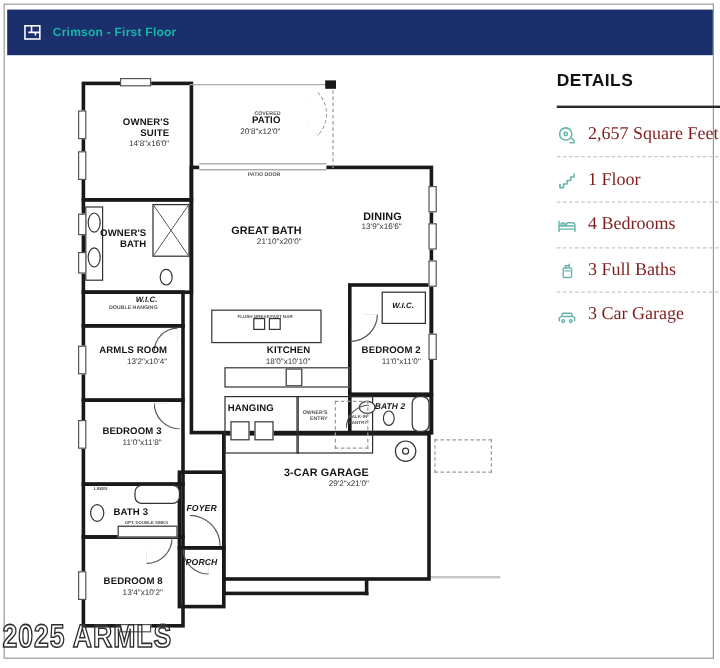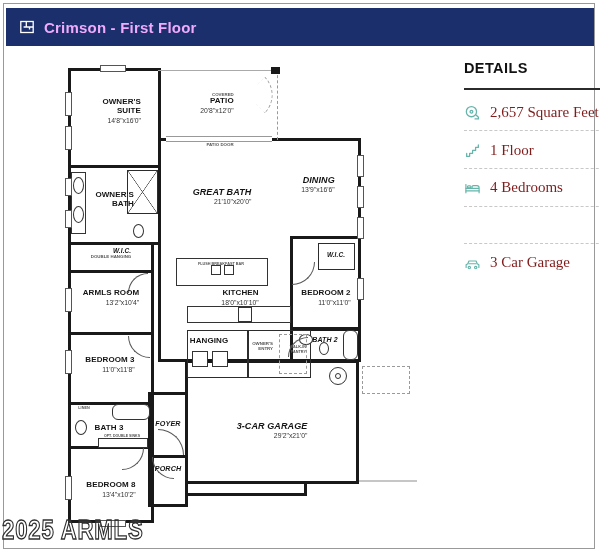--- a/index.html
+++ b/index.html
@@ -1,30 +1,30 @@
 <!DOCTYPE html>
 <html><head>
 <meta charset="utf-8">
 <style>
   html,body{margin:0;padding:0;background:#fff;}
   .page{position:relative;width:600px;height:557px;background:#fff;overflow:hidden;
         font-family:"Liberation Sans",sans-serif;}
   .frame{position:absolute;left:3px;top:3px;width:592px;height:546px;border:1px solid #999;box-sizing:border-box;}
   .header{position:absolute;left:6px;top:8px;width:588px;height:38px;background:#1b2f6d;
           display:flex;align-items:center;gap:9px;padding-left:13px;box-sizing:border-box;z-index:6;}
-  .header-title{color:#f0abfc;font-size:15px;font-weight:bold;letter-spacing:.2px;}
+  .header-title{color:#14b8a6;font-size:10px;font-weight:bold;letter-spacing:.2px;}
 
   
   .wallbox{position:absolute;box-sizing:border-box;border:3px solid #191919;z-index:1;}
   .thinbox{position:absolute;box-sizing:border-box;border:1.5px solid #2c2c2c;z-index:1;}
   .seg{position:absolute;background:#191919;z-index:1;}
   .win{position:absolute;background:#fff;border:1px solid #555;box-sizing:border-box;z-index:3;}
   .lbl{position:absolute;transform:translate(-50%,-50%);text-align:right;z-index:4;color:#141414;}
   .rname{font-weight:bold;font-size:8px;line-height:1.12;letter-spacing:.1px;}
-  .rname.big{font-size:9px;font-style:italic;}
+  .rname.big{font-size:9px;}
   .rname.sm{font-size:6.5px;font-style:italic;}
   .rdims{font-size:6.8px;color:#333;margin-top:1px;white-space:nowrap;}
   .tiny{font-size:4.4px;color:#555;font-weight:bold;line-height:1.2;}
   .fixture{position:absolute;box-sizing:border-box;border:1.2px solid #333;background:#fff;z-index:2;}
   .oval{border-radius:50%;}
   .rounded{border-radius:6px;}
   .dashbox{position:absolute;box-sizing:border-box;border:1px dashed #9a9a9a;z-index:2;}
   .patio{position:absolute;box-sizing:border-box;border-top:1.5px solid #aaa;border-right:1.5px dashed #999;z-index:1;}
   .arc{position:absolute;border-top:1.1px solid #555;border-right:1.1px solid #555;
        border-top-right-radius:100%;box-sizing:border-box;z-index:2;}
@@ -147,21 +147,21 @@
       <div class="rdims">20'8"x12'0"</div>
     </div>
     <div class="lbl" style="left:222px;top:196px">
       <div class="rname big">GREAT BATH</div>
       <div class="rdims">21'10"x20'0"</div>
     </div>
     <div class="lbl" style="left:318px;top:184px">
       <div class="rname big">DINING</div>
       <div class="rdims">13'9"x16'6"</div>
     </div>
-    <div class="lbl" style="left:110px;top:200px;width:48px">
+    <div class="lbl" style="left:98px;top:200px;width:48px">
       <div class="rname">OWNER'S BATH</div>
     </div>
     <div class="lbl" style="left:111px;top:253px">
       <div class="rname sm">W.I.C.</div>
       <div class="tiny">DOUBLE HANGING</div>
     </div>
     <div class="lbl" style="left:111px;top:297px">
       <div class="rname">ARMLS ROOM</div>
       <div class="rdims">13'2"x10'4"</div>
     </div>
@@ -195,21 +195,21 @@
     <div class="lbl" style="left:168px;top:424px">
       <div class="rname sm" style="font-size:7.2px">FOYER</div>
     </div>
     <div class="lbl" style="left:168px;top:469px">
       <div class="rname sm" style="font-size:7.2px">PORCH</div>
     </div>
     <div class="lbl" style="left:111px;top:489px">
       <div class="rname">BEDROOM 8</div>
       <div class="rdims">13'4"x10'2"</div>
     </div>
-    <div class="lbl" style="left:272px;top:430px">
+    <div class="lbl" style="left:272px;top:398px">
       <div class="rname big">3-CAR GARAGE</div>
       <div class="rdims">29'2"x21'0"</div>
     </div>
 
     <div class="lbl" style="left:221px;top:264px">
       <div class="tiny" style="font-size:3.8px;white-space:nowrap">FLUSH BREAKFAST BAR</div>
     </div>
     <div class="lbl" style="left:220px;top:145px">
       <div class="tiny">PATIO DOOR</div>
     </div>
@@ -260,20 +260,31 @@
             <path d="M1.8 8.8 h12.4 V13"></path>
             <path d="M1.8 11.2 h12.4"></path>
           <rect x="3.2" y="6.4" width="3.4" height="1.8" rx="0.9"></rect>
             <path d="M7.6 8.8 V7.4 a1.2 1.2 0 0 1 1.2-1.2 h3.4 a2 2 0 0 1 2 2"></path>
         </svg>
       </span>
       <span class="dtext">4 Bedrooms</span>
     </div>
     <div class="ddiv" style="top:146px"></div>
 
+    <div class="drow" style="top:155px">
+      <span class="dicon">
+        <svg width="17" height="17" viewBox="0 0 16 16" fill="none" stroke="currentColor" stroke-width="1.1" stroke-linecap="round" stroke-linejoin="round">
+          <rect x="5" y="6" width="6.6" height="7.4" rx="1"></rect>
+            <path d="M6.6 6 V4.2 h3.2"></path>
+            <path d="M9.8 3 v2.2"></path>
+            <path d="M6.4 8.2 h3.8"></path>
+        </svg>
+      </span>
+      <span class="dtext">3 Full Baths</span>
+    </div>
     <div class="ddiv" style="top:183px"></div>
 
     <div class="drow" style="top:192px">
       <span class="dicon">
         <svg width="17" height="17" viewBox="0 0 16 16" fill="none" stroke="currentColor" stroke-width="1.1" stroke-linecap="round" stroke-linejoin="round">
           <path d="M2 12.6 v-2.4 l1.6-1 1-2.6 h6.8 l1 2.6 1.6 1 v2.4"></path>
             <path d="M4.6 9.2 h6.8"></path>
           <circle cx="5" cy="12.8" r="1.1"></circle>
             <circle cx="11" cy="12.8" r="1.1"></circle>
         </svg>

